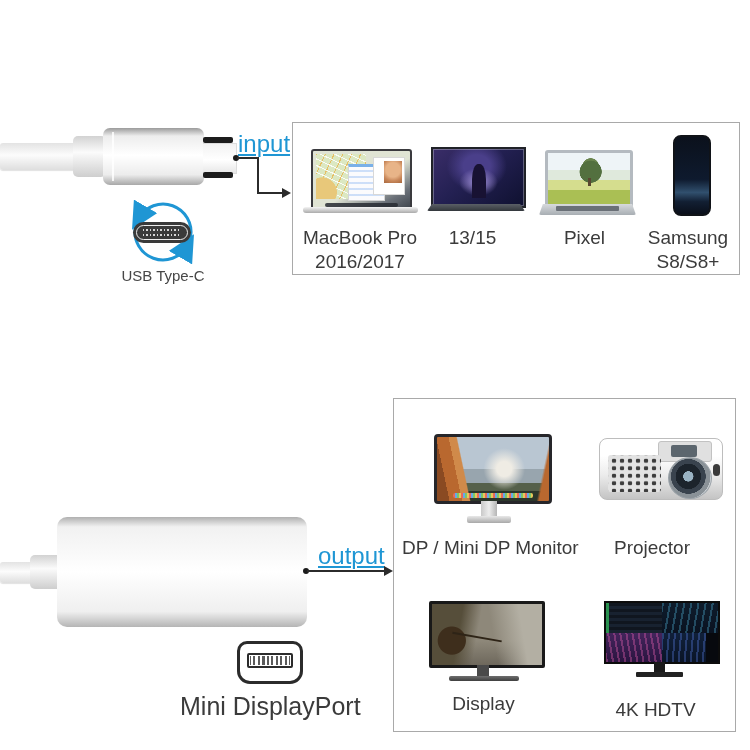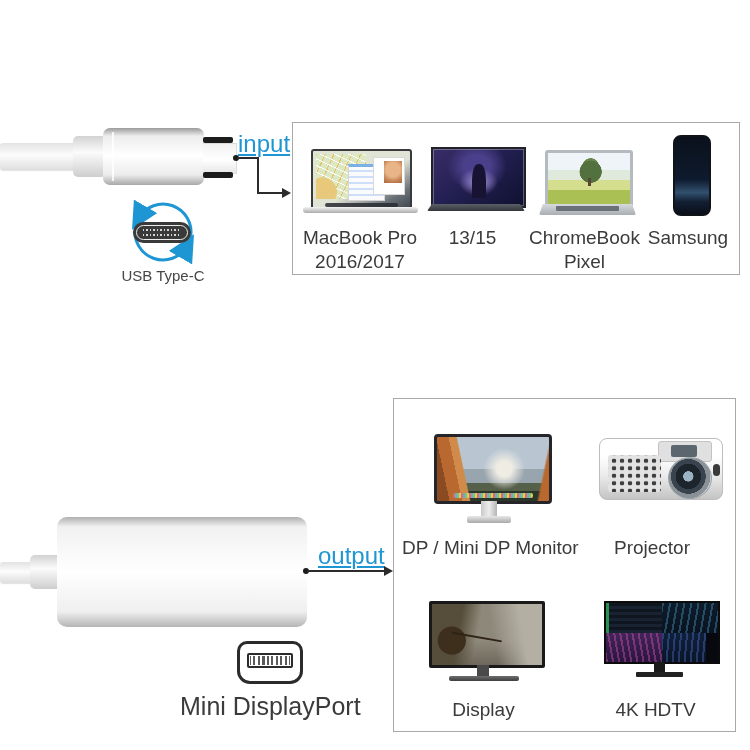--- a/index.html
+++ b/index.html
@@ -163,29 +163,29 @@
     </div>
 
     <div>
       <div class="screen cb-screen">
         <div class="cb-trunk"></div>
       </div>
       <div class="cb-deck">
         <div class="cb-kbd"></div>
       </div>
       <div class="dl" style="left:234px;top:103px;width:115px;">
-        <div>ChromeBook</div>
         <div>Pixel</div>
       </div>
     </div>
 
     <div>
       <div class="screen ss-phone"></div>
       <div class="dl" style="left:338px;top:103px;width:114px;">
         <div>Samsung</div>
+        <div>S8/S8+</div>
       </div>
     </div>
   </div>
 
 
   <div>
     <div class="cable" style="left:0;top:562px;width:34px;height:21px;"></div>
     <div class="relief" style="left:30px;top:555px;width:32px;height:34px;"></div>
     <div class="adapterbody" style="left:57px;top:517px;width:250px;height:110px;"></div>
   </div>
@@ -226,21 +226,21 @@
       </div>
       <div class="dl" style="left:202px;top:137px;width:112px;">Projector</div>
     </div>
 
     <div>
       <div class="screen dp-screen">
         <div class="dp-rifle"></div>
       </div>
       <div class="dp-neck"></div>
       <div class="dp-base"></div>
-      <div class="dl" style="left:32px;top:299px;width:115px;text-align:center;">Display</div>
+      <div class="dl" style="left:32px;top:293px;width:115px;text-align:center;">Display</div>
     </div>
 
     <div>
       <div class="screen tv-screen">
         <div class="tvq q1"></div>
         <div class="tvq q2"></div>
         <div class="tvq q3"></div>
         <div class="tvq q4"></div>
       </div>
       <div class="tv-neck"></div>

